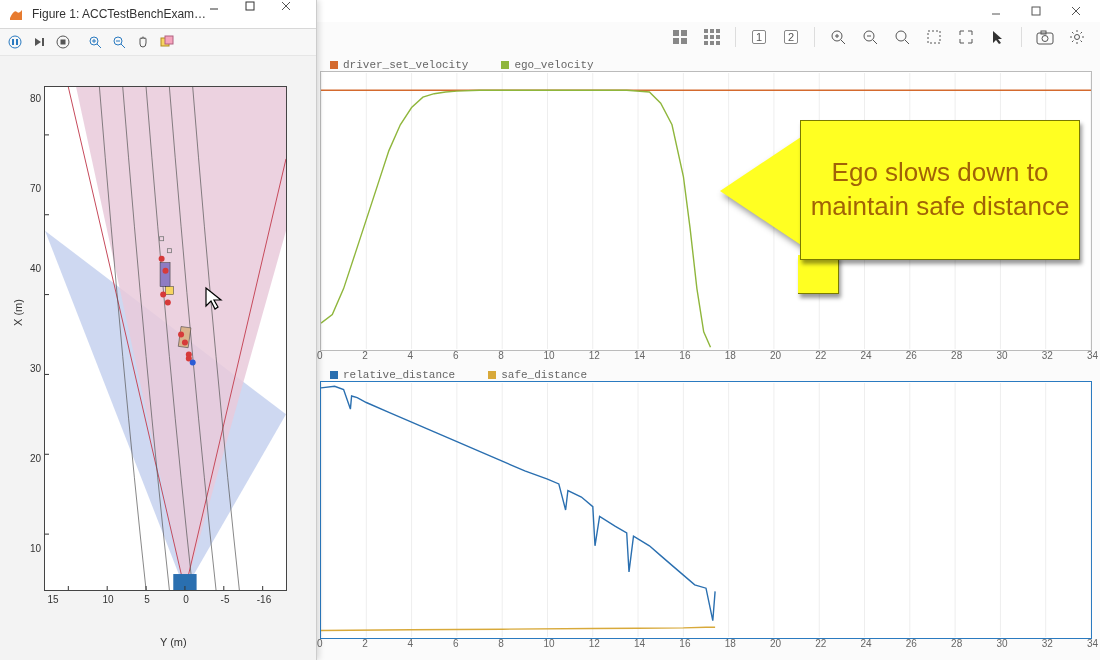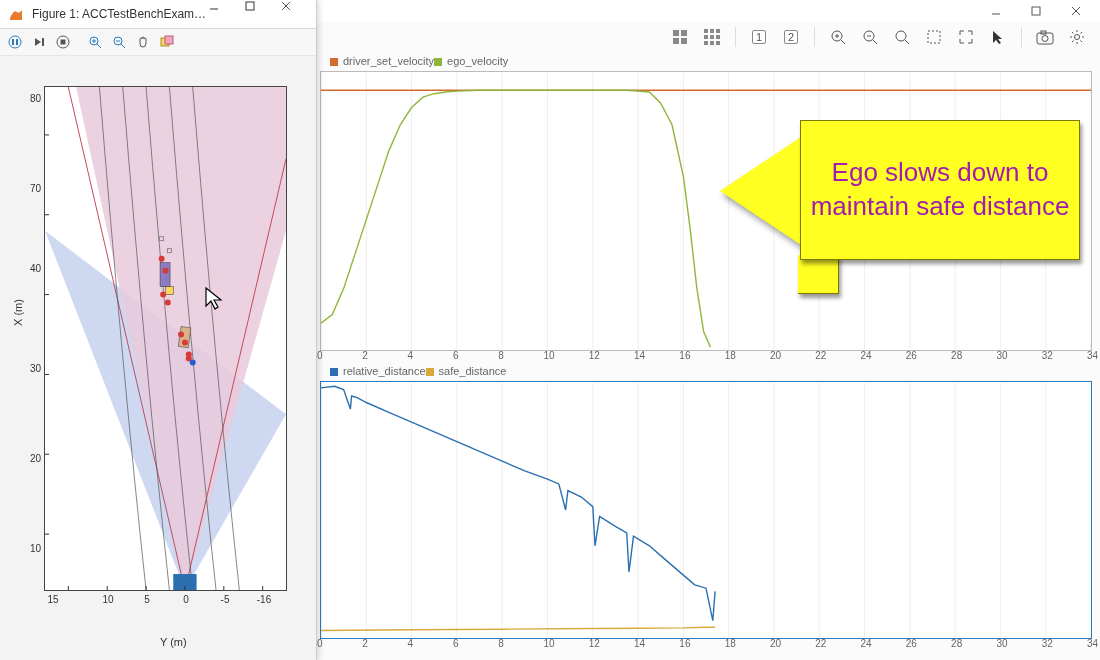--- a/index.html
+++ b/index.html
@@ -10,21 +10,21 @@
   .main-titlebar { height:22px; display:flex; justify-content:flex-end; align-items:center; padding-right:4px; background:#fff; }
   .main-titlebar .win-btn { width:40px; height:22px; display:flex; align-items:center; justify-content:center; color:#555; }
   .win-btn svg { stroke:#555; }
 
   .main-toolbar { position:absolute; top:22px; right:8px; height:30px; display:flex; align-items:center; gap:2px; }
   .tb-btn { width:30px; height:26px; display:flex; align-items:center; justify-content:center; border-radius:2px; }
   .tb-num { font-size:11px; border:1px solid #888; border-radius:2px; padding:0 3px; color:#555; background:#fff; }
   .sep { width:1px; height:20px; background:#ddd; margin:0 6px; }
 
   .plot-col { position:absolute; left:320px; top:55px; right:8px; bottom:6px; display:flex; flex-direction:column; }
-  .legend { font-size:11px; color:#666; display:flex; gap:0; padding-left:10px; height:16px; align-items:flex-start; }
+  .legend { font-size:11px; color:#666; display:flex; gap:33px; padding-left:10px; height:16px; align-items:flex-end;font-family:Liberation Mono, monospace; }
   .legend .sw { width:8px; height:8px; display:inline-block; margin-right:5px; vertical-align:middle; }
   .plot-box { position:relative; border:1px solid #bbb; background:#fff; flex:1; }
   .plot-box.sel { border-color:#2a7ac0; }
   .axis-lbl { position:absolute; font-size:10px; color:#666; }
 
   
   .fig-window { position:absolute; left:0; top:0; width:316px; height:660px; background:#f3f3f3; border-right:1px solid #ccc; box-shadow:2px 0 6px rgba(0,0,0,0.15); }
   .fig-titlebar { height:28px; background:#fff; border-bottom:1px solid #d8d8d8; display:flex; align-items:center; }
   .fig-icon { width:20px; height:20px; margin:0 6px; display:flex; align-items:center; justify-content:center; }
   .fig-title { flex:1; font-size:12px; color:#333; overflow:hidden; white-space:nowrap; text-overflow:ellipsis; }
@@ -38,21 +38,21 @@
   .ylabel { position:absolute; left:12px; top:270px; transform:rotate(-90deg); transform-origin:left top; font-size:11px; color:#333; }
   .xlabel { position:absolute; left:160px; bottom:12px; font-size:11px; color:#333; }
   .tick-y { position:absolute; right:100%; width:26px; text-align:right; font-size:10px; color:#333; padding-right:4px; }
   .tick-x { position:absolute; top:100%; transform:translateX(-50%); font-size:10px; color:#333; padding-top:4px; }
 
   
   .cursor-arrow { position:absolute; }
 
   
   .callout { position:absolute; left:720px; top:90px; width:370px; height:210px; pointer-events:none; }
-  .callout .box { position:absolute; left:80px; top:30px; width:280px; height:140px; background:#ffff22; border:1px solid #7a7a00; display:flex; align-items:center; justify-content:center; text-align:center; font-size:26px; line-height:1.3; color:#a21caf; padding:19px 8px; box-sizing:border-box; box-shadow:2px 4px 4px rgba(0,0,0,0.4); }
+  .callout .box { position:absolute; left:80px; top:30px; width:280px; height:140px; background:#ffff22; border:1px solid #7a7a00; display:flex; align-items:center; justify-content:center; text-align:center; font-size:26px; line-height:1.3; color:#a16207; padding:19px 8px; box-sizing:border-box; box-shadow:2px 4px 4px rgba(0,0,0,0.4); }
   .callout .tail { position:absolute; left:78px; top:165px; width:40px; height:38px; background:#ffff22; border-right:1px solid #7a7a00; border-bottom:1px solid #7a7a00; box-shadow:2px 4px 4px rgba(0,0,0,0.4);}
   .callout .tri { position:absolute; left:0; top:45px; width:0; height:0; border-top:56px solid transparent; border-bottom:56px solid transparent; border-right:84px solid #ffff22; filter:drop-shadow(2px 4px 3px rgba(0,0,0,0.4)); }
   .callout .tri::after { content:""; position:absolute; left:2px; top:-54px; border-top:54px solid transparent; border-bottom:54px solid transparent; border-right:80px solid #ffff22; }
 
 </style>
 </head>
 <body>
 
 <div class="app">
 

